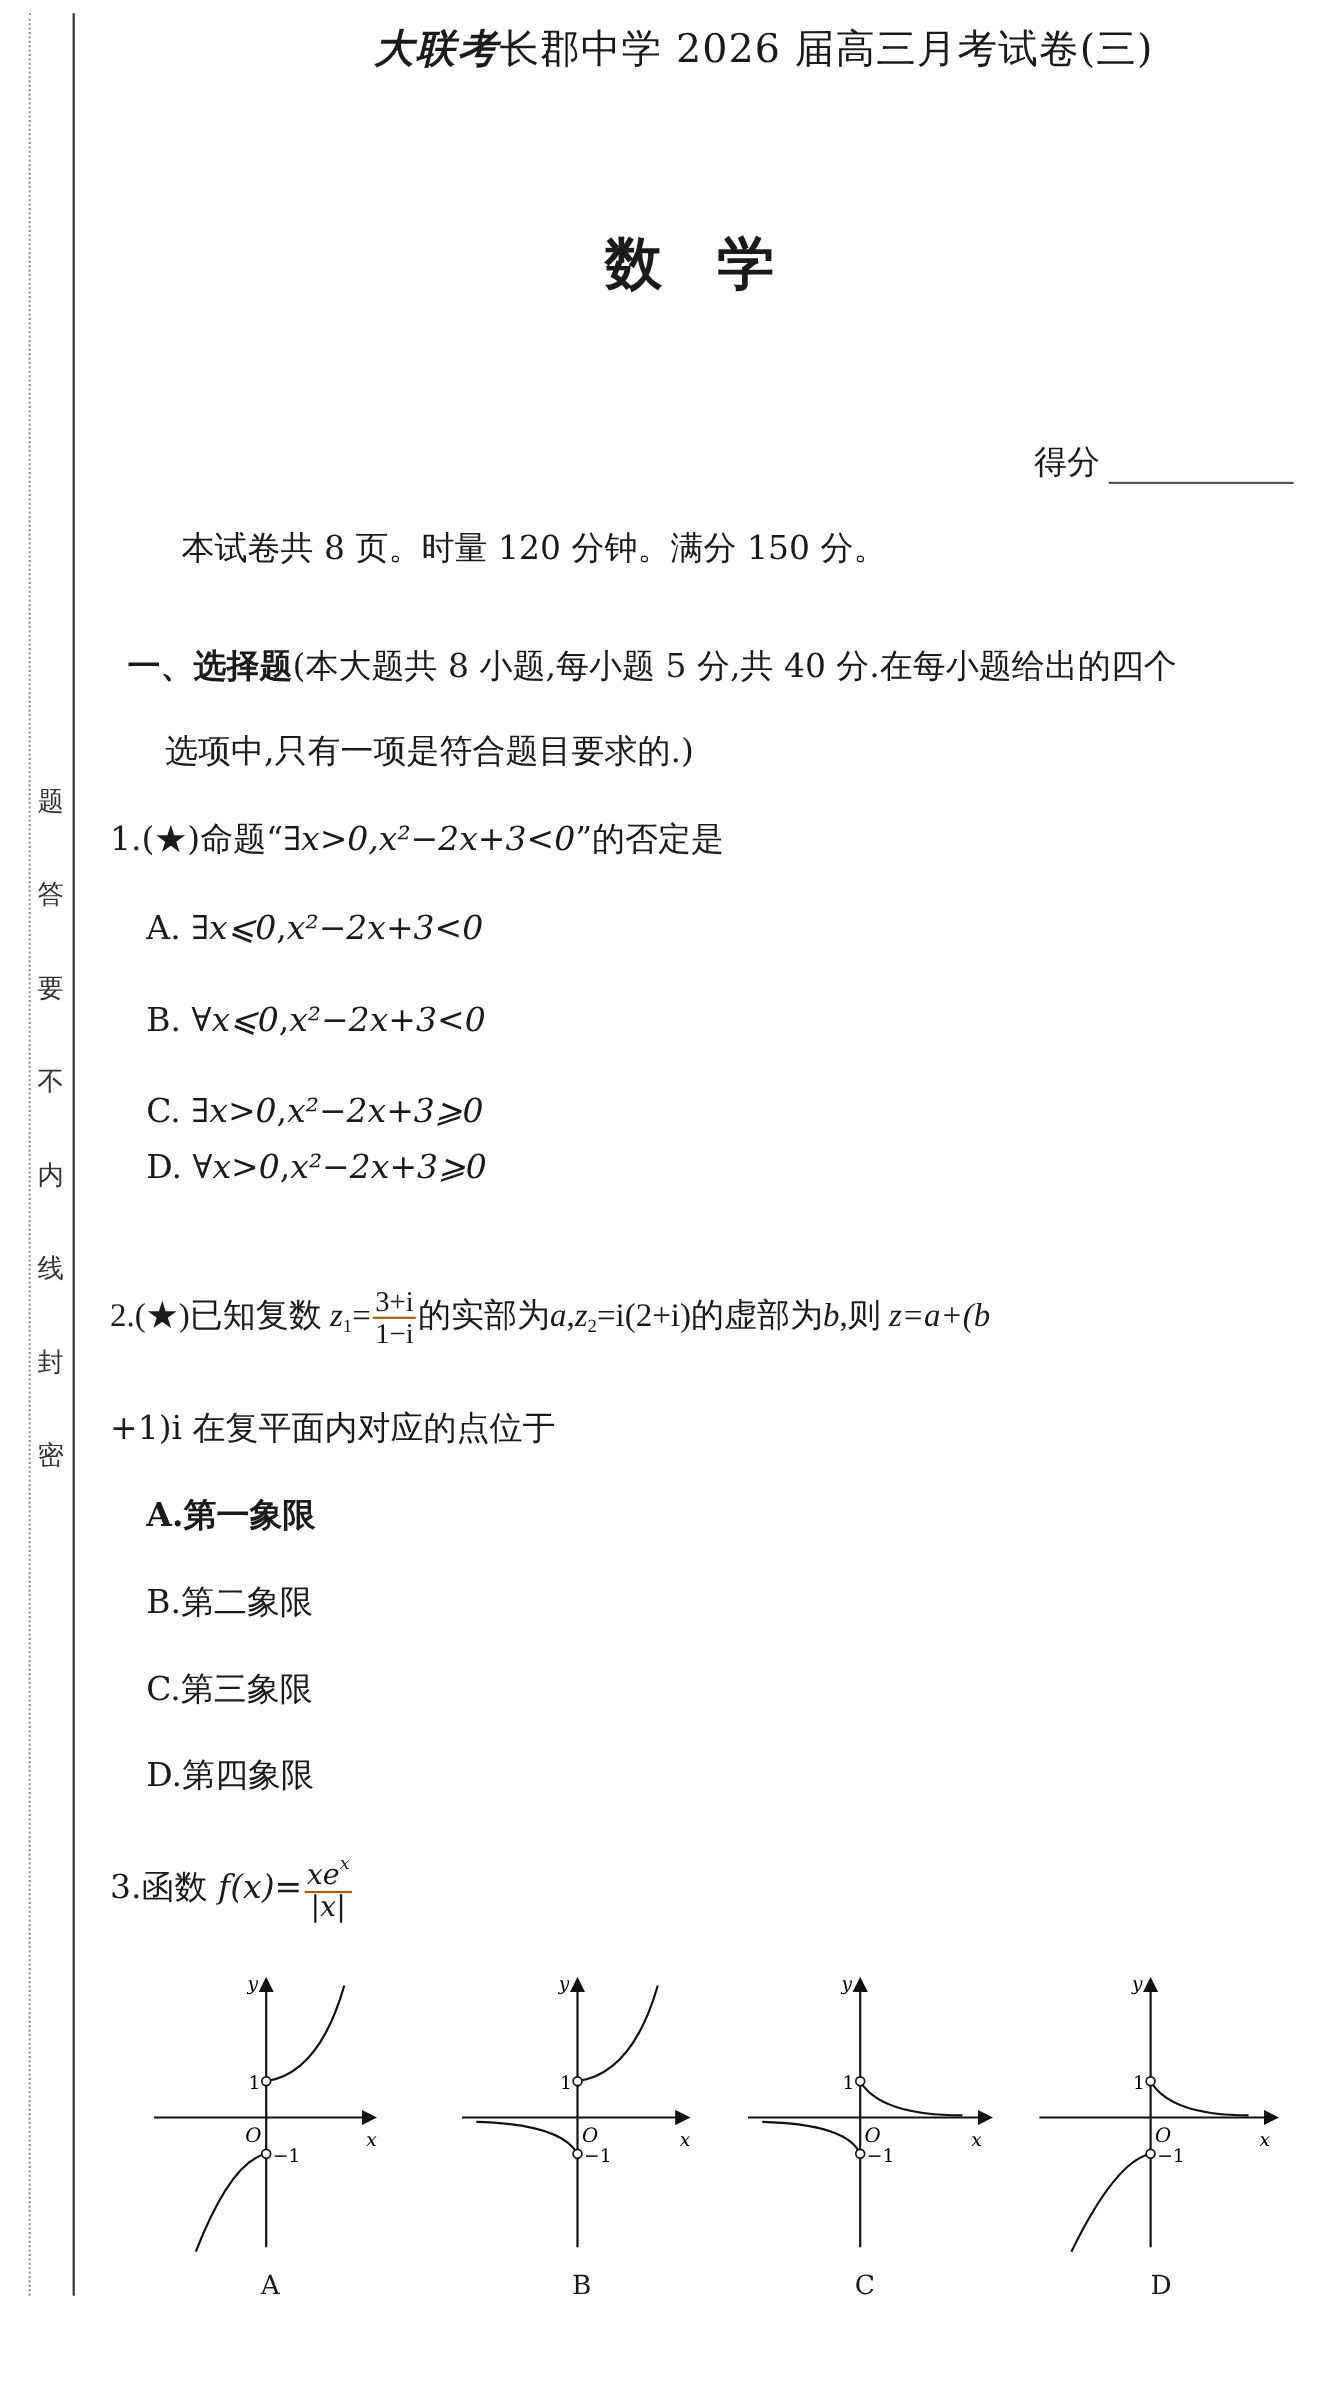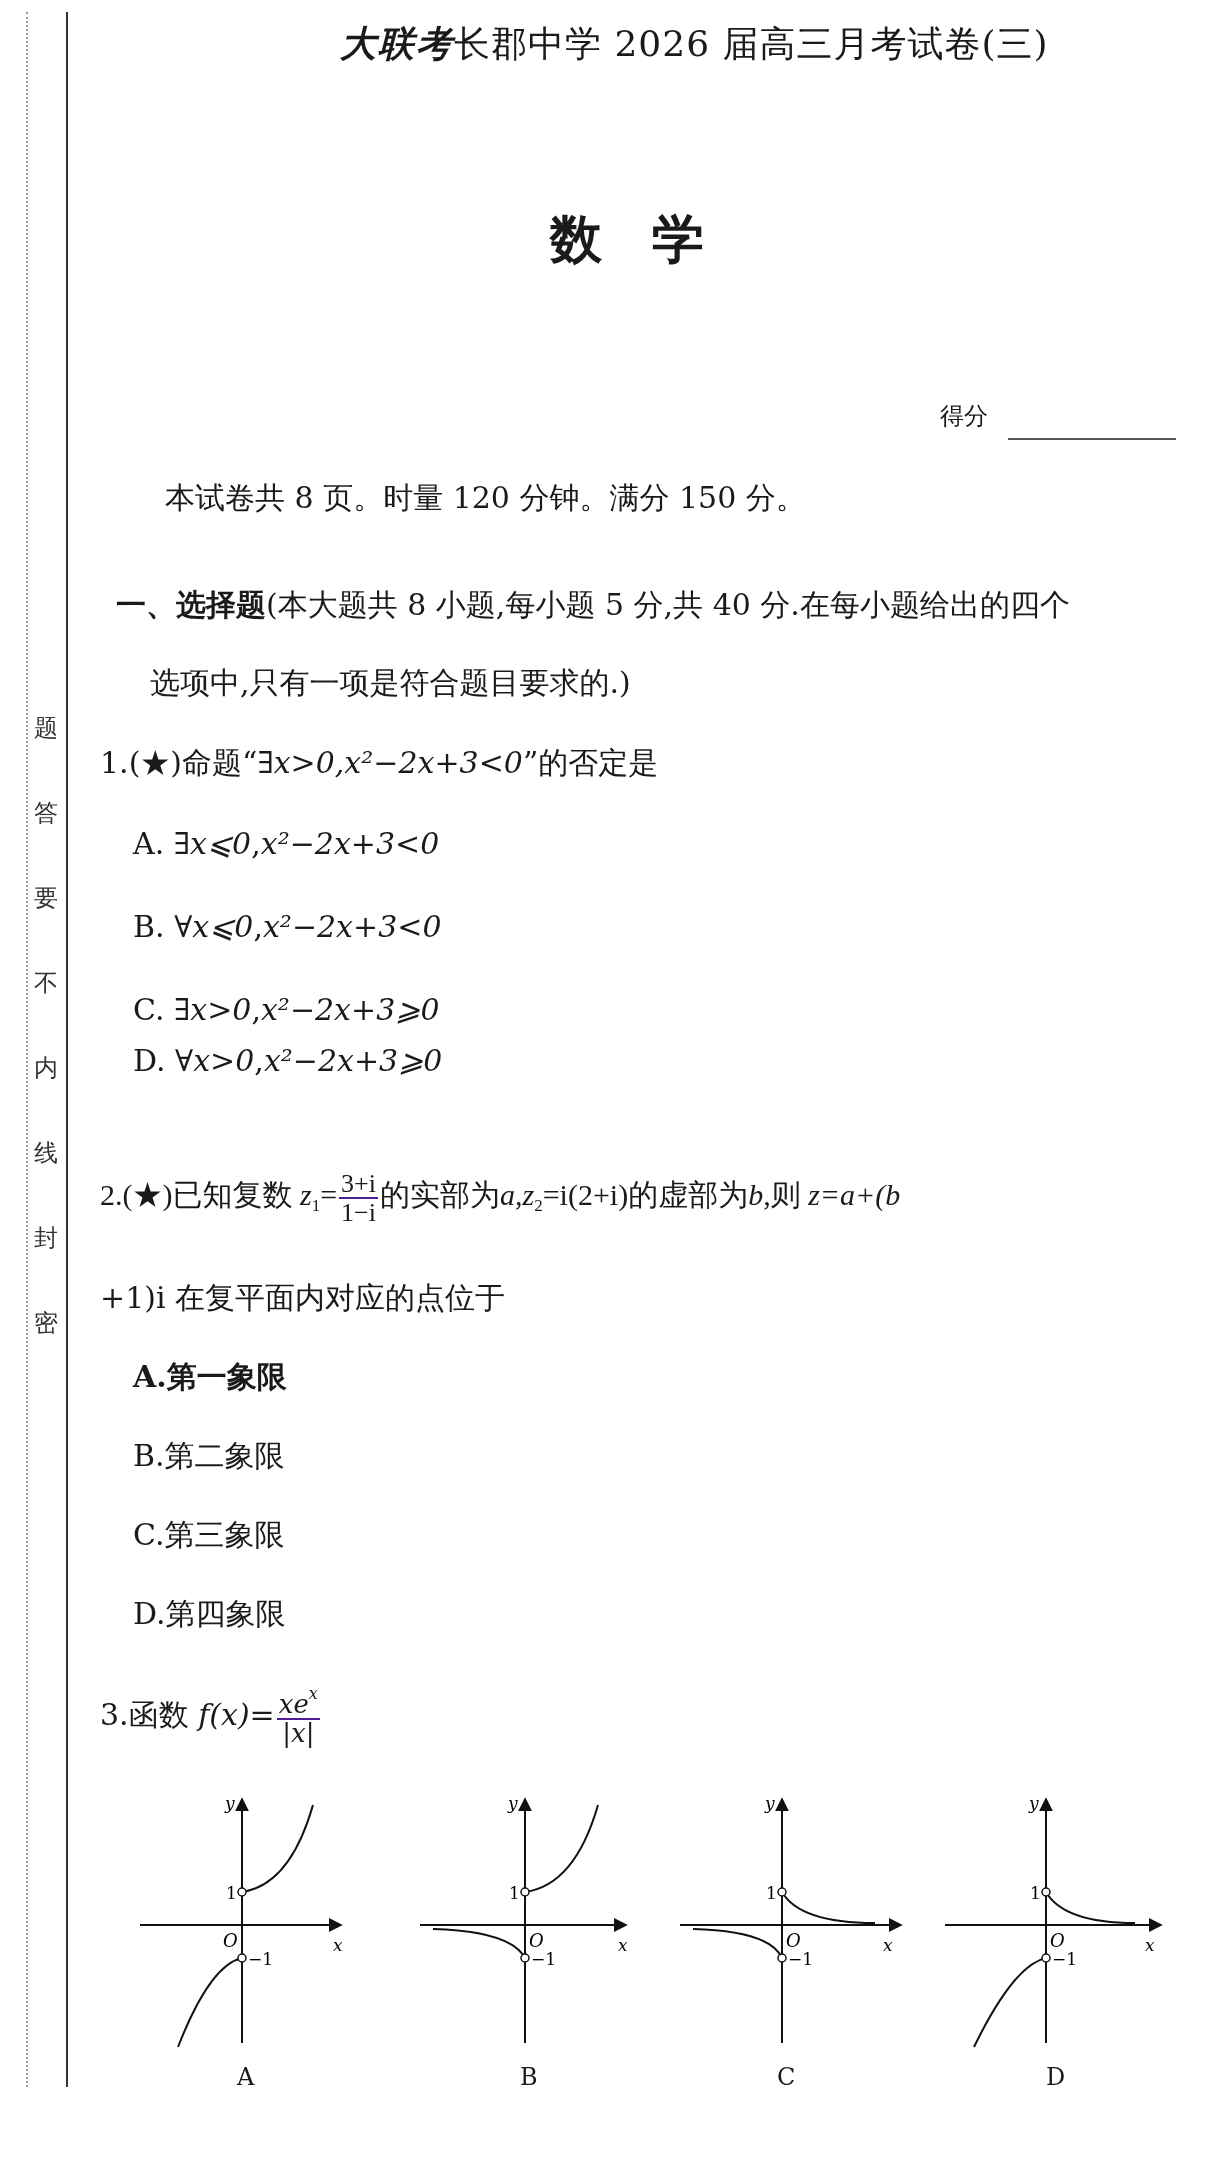--- a/index.html
+++ b/index.html
@@ -9,29 +9,29 @@
   .dotline { position: absolute; left: 26px; top: 12px; width: 0; height: 2075px;
              border-left: 2px dotted #9a9a9a; }
   .solidline { position: absolute; left: 66px; top: 12px; width: 2px; height: 2075px;
                background: #333; }
   .seal { position: absolute; left: 30px; width: 32px; font-size: 24px; color: #333;
           font-family: "DejaVu Sans", sans-serif; text-align: center; }
   .header { left: 340px; top: 20px; font-size: 36px; letter-spacing: 1px; }
   .header .brand { font-weight: bold; font-style: italic; letter-spacing: 2px; }
   .subject { left: 550px; top: 205px; font-size: 52px; font-weight: bold;
              font-family: Liberation Serif, serif; letter-spacing: 50px; }
-  .score { left: 940px; top: 400px; font-size: 24px; font-family: "DejaVu Sans", sans-serif; }
+  .score { left: 940px; top: 400px; font-size: 30px; font-family: "DejaVu Sans", sans-serif; }
   .score-line { position: absolute; left: 1008px; top: 438px; width: 168px; height: 2px; background: #555; }
   .txt { font-size: 30px; }
   .sec-title { font-weight: bold; font-family: "DejaVu Sans", sans-serif; }
   .m { font-style: italic; }
   sup { font-size: 16px; vertical-align: 14px; }
   sub { font-size: 17px; vertical-align: -6px; }
   .frac { display: inline-block; vertical-align: middle; text-align: center; font-size: 26px; line-height: 1.05; margin: 0 2px; }
-  .frac .num { display: block; border-bottom: 2px solid #4c1d95; padding: 0 2px; }
+  .frac .num { display: block; border-bottom: 2px solid #a16207; padding: 0 2px; }
   .frac .den { display: block; padding: 0 2px; }
   .graph { position: absolute; top: 1785px; width: 260px; height: 285px; }
   .glabel { position: absolute; top: 2063px; font-size: 24px; font-family: "DejaVu Serif", serif; }
 </style>
 </head>
 <body>
 
 <div class="dotline"></div>
 <div class="solidline"></div>
 <div class="seal" style="top:712px">题</div>

